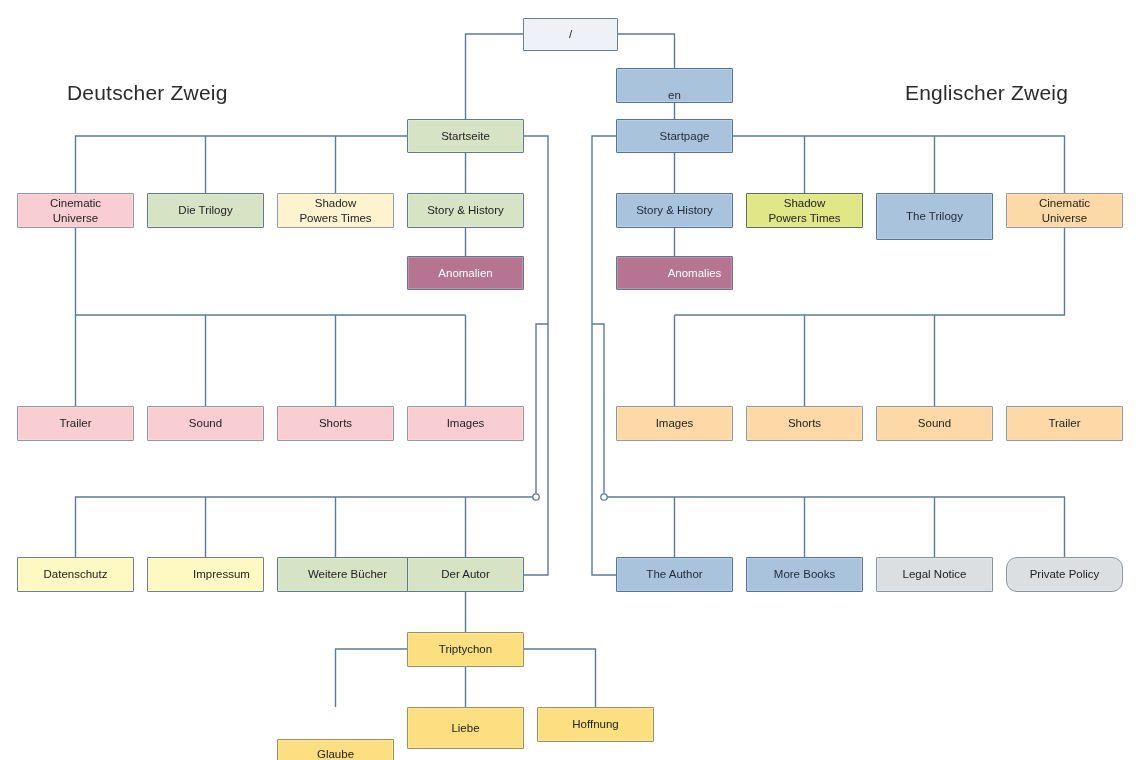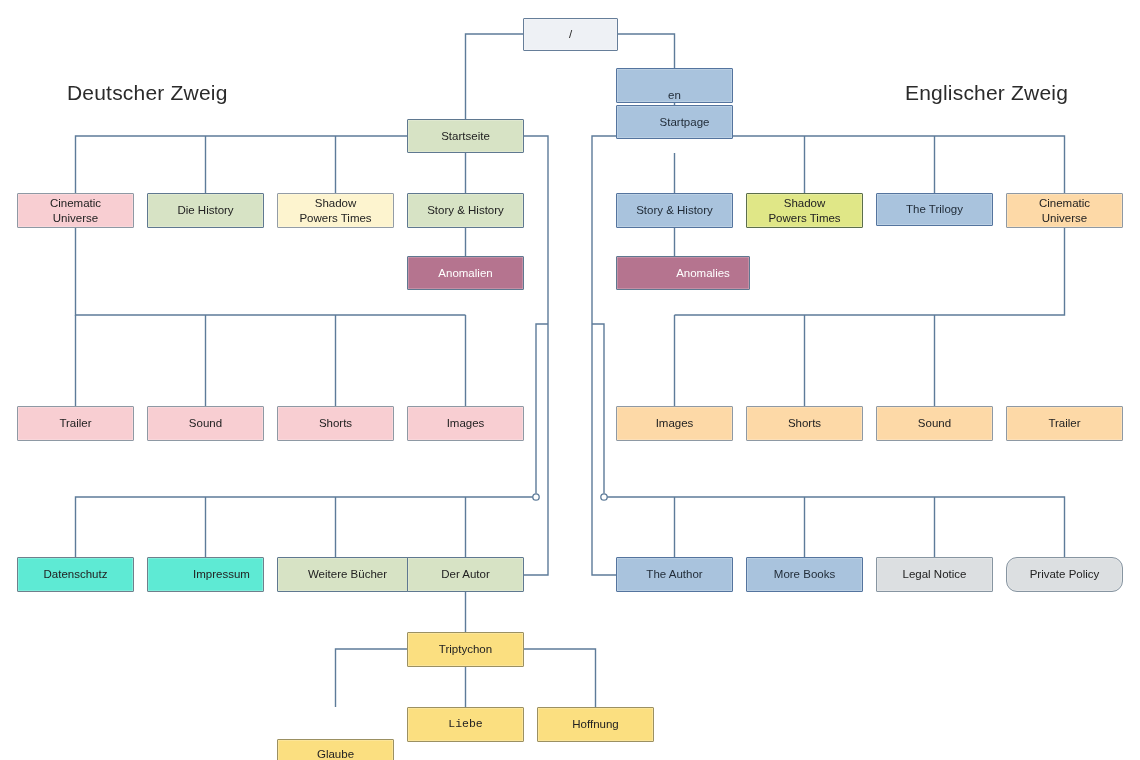--- a/index.html
+++ b/index.html
@@ -25,21 +25,21 @@
   
 </style>
 <style>.node.root{background:#eef1f5;border-color:#667e99;color:#222222;}
 .node.blue{background:#a9c3dd;border-color:#54749e;color:#1f2a36;}
 .node.green{background:#d7e3c5;border-color:#5f7890;color:#222222;}
 .node.pink{background:#f8ced2;border-color:#8e99a4;color:#222222;}
 .node.paleyellow{background:#fdf4cf;border-color:#939ca6;color:#222222;}
 .node.mauve{background:#b5748f;border-color:#5f7890;color:#ffffff;}
 .node.lime{background:#e0e787;border-color:#5b6e4c;color:#222222;}
 .node.orange{background:#fdd9a7;border-color:#8e99a4;color:#222222;}
-.node.graydark{background:#5eead4;border-color:#707f8c;color:#222222;}
+.node.graydark{background:#fef9c3;border-color:#707f8c;color:#222222;}
 .node.graylight{background:#dcdfe1;border-color:#8795a1;color:#222222;}
 .node.yellow{background:#fbdf80;border-color:#9b9062;color:#222222;}
 </style></head>
 <body>
 
 <div class="canvas">
   <svg class="connectors" width="1140" height="760" viewBox="0 0 1140 760">
       <polyline points="523,34 465.5,34 465.5,119" fill="none" stroke="#5d7b99" stroke-width="1.4"></polyline>
       <polyline points="618,34 674.5,34 674.5,68" fill="none" stroke="#5d7b99" stroke-width="1.4"></polyline>
       <polyline points="674.5,103 674.5,119" fill="none" stroke="#5d7b99" stroke-width="1.4"></polyline>
@@ -80,49 +80,49 @@
       <polyline points="524,649 595.5,649 595.5,707" fill="none" stroke="#5d7b99" stroke-width="1.4"></polyline>
       <circle cx="536" cy="497" r="3.2" fill="#ffffff" stroke="#5d7b99" stroke-width="1.3"></circle>
       <circle cx="604" cy="497" r="3.2" fill="#ffffff" stroke="#5d7b99" stroke-width="1.3"></circle>
     </svg>
   <div class="branch-header" style="left:905px; top:81px;">Englischer Zweig</div>
   <div class="branch-header" style="left:67px; top:81px;">Deutscher Zweig</div>
   <div>
       <div class="node root" style="left: 523px; top: 18px; width: 95px; height: 33px;"><span>/</span></div>
       <div class="node blue" style="left: 616px; top: 68px; width: 117px; height: 35px; align-items: flex-end;"><span>en</span></div>
       <div class="node green" style="left: 407px; top: 119px; width: 117px; height: 34px;"><span>Startseite</span></div>
-      <div class="node blue" style="left: 616px; top: 105px; width: 117px; height: 34px; padding-left: 20px;"><span>Startpage</span></div>
+      <div class="node blue" style="left: 616px; top: 119px; width: 117px; height: 34px; padding-left: 20px;"><span>Startpage</span></div>
       <div class="node pink" style="left: 17px; top: 193px; width: 117px; height: 35px;"><span>Cinematic
 Universe</span></div>
-      <div class="node green" style="left: 147px; top: 193px; width: 117px; height: 35px;"><span>Die History</span></div>
+      <div class="node green" style="left: 147px; top: 193px; width: 117px; height: 35px;"><span>Die Trilogy</span></div>
       <div class="node paleyellow" style="left: 277px; top: 193px; width: 117px; height: 35px;"><span>Shadow
 Powers Times</span></div>
       <div class="node green" style="left: 407px; top: 193px; width: 117px; height: 35px;"><span>Story &amp; History</span></div>
       <div class="node mauve" style="left: 407px; top: 256px; width: 117px; height: 34px;"><span>Anomalien</span></div>
       <div class="node blue" style="left: 616px; top: 193px; width: 117px; height: 35px;"><span>Story &amp; History</span></div>
       <div class="node lime" style="left: 746px; top: 193px; width: 117px; height: 35px;"><span>Shadow
 Powers Times</span></div>
-      <div class="node blue" style="left: 876px; top: 193px; width: 117px; height: 33px;"><span>The Trilogy</span></div>
+      <div class="node blue" style="left: 876px; top: 193px; width: 117px; height: 47px;"><span>The Trilogy</span></div>
       <div class="node orange" style="left: 1006px; top: 193px; width: 117px; height: 35px;"><span>Cinematic
 Universe</span></div>
-      <div class="node mauve" style="left: 616px; top: 256px; width: 134px; height: 34px; padding-left: 40px;"><span>Anomalies</span></div>
+      <div class="node mauve" style="left: 616px; top: 256px; width: 117px; height: 34px; padding-left: 40px;"><span>Anomalies</span></div>
       <div class="node pink" style="left: 17px; top: 406px; width: 117px; height: 35px;"><span>Trailer</span></div>
       <div class="node pink" style="left: 147px; top: 406px; width: 117px; height: 35px;"><span>Sound</span></div>
       <div class="node pink" style="left: 277px; top: 406px; width: 117px; height: 35px;"><span>Shorts</span></div>
       <div class="node pink" style="left: 407px; top: 406px; width: 117px; height: 35px;"><span>Images</span></div>
       <div class="node orange" style="left: 616px; top: 406px; width: 117px; height: 35px;"><span>Images</span></div>
       <div class="node orange" style="left: 746px; top: 406px; width: 117px; height: 35px;"><span>Shorts</span></div>
       <div class="node orange" style="left: 876px; top: 406px; width: 117px; height: 35px;"><span>Sound</span></div>
       <div class="node orange" style="left: 1006px; top: 406px; width: 117px; height: 35px;"><span>Trailer</span></div>
       <div class="node graydark" style="left: 17px; top: 557px; width: 117px; height: 35px;"><span>Datenschutz</span></div>
       <div class="node graydark" style="left: 147px; top: 557px; width: 117px; height: 35px; padding-left: 32px;"><span>Impressum</span></div>
       <div class="node green" style="left: 277px; top: 557px; width: 141px; height: 35px;"><span>Weitere Bücher</span></div>
       <div class="node green" style="left: 407px; top: 557px; width: 117px; height: 35px;"><span>Der Autor</span></div>
       <div class="node blue" style="left: 616px; top: 557px; width: 117px; height: 35px;"><span>The Author</span></div>
       <div class="node blue" style="left: 746px; top: 557px; width: 117px; height: 35px;"><span>More Books</span></div>
       <div class="node graylight" style="left: 876px; top: 557px; width: 117px; height: 35px;"><span>Legal Notice</span></div>
       <div class="node graylight" style="left: 1006px; top: 557px; width: 117px; height: 35px; border-radius: 11px;"><span>Private Policy</span></div>
       <div class="node yellow" style="left: 407px; top: 632px; width: 117px; height: 35px;"><span>Triptychon</span></div>
       <div class="node yellow" style="left: 277px; top: 707px; width: 117px; height: 30px; margin-top: 32px;"><span>Glaube</span></div>
-      <div class="node yellow" style="left: 407px; top: 707px; width: 117px; height: 35px; font-family: Liberation Mono, monospace;"><span>Liebe</span></div>
+      <div class="node yellow" style="left: 407px; top: 707px; width: 117px; height: 42px;"><span>Liebe</span></div>
       <div class="node yellow" style="left: 537px; top: 707px; width: 117px; height: 35px;"><span>Hoffnung</span></div>
     </div>
 </div>
 
 </body></html>

